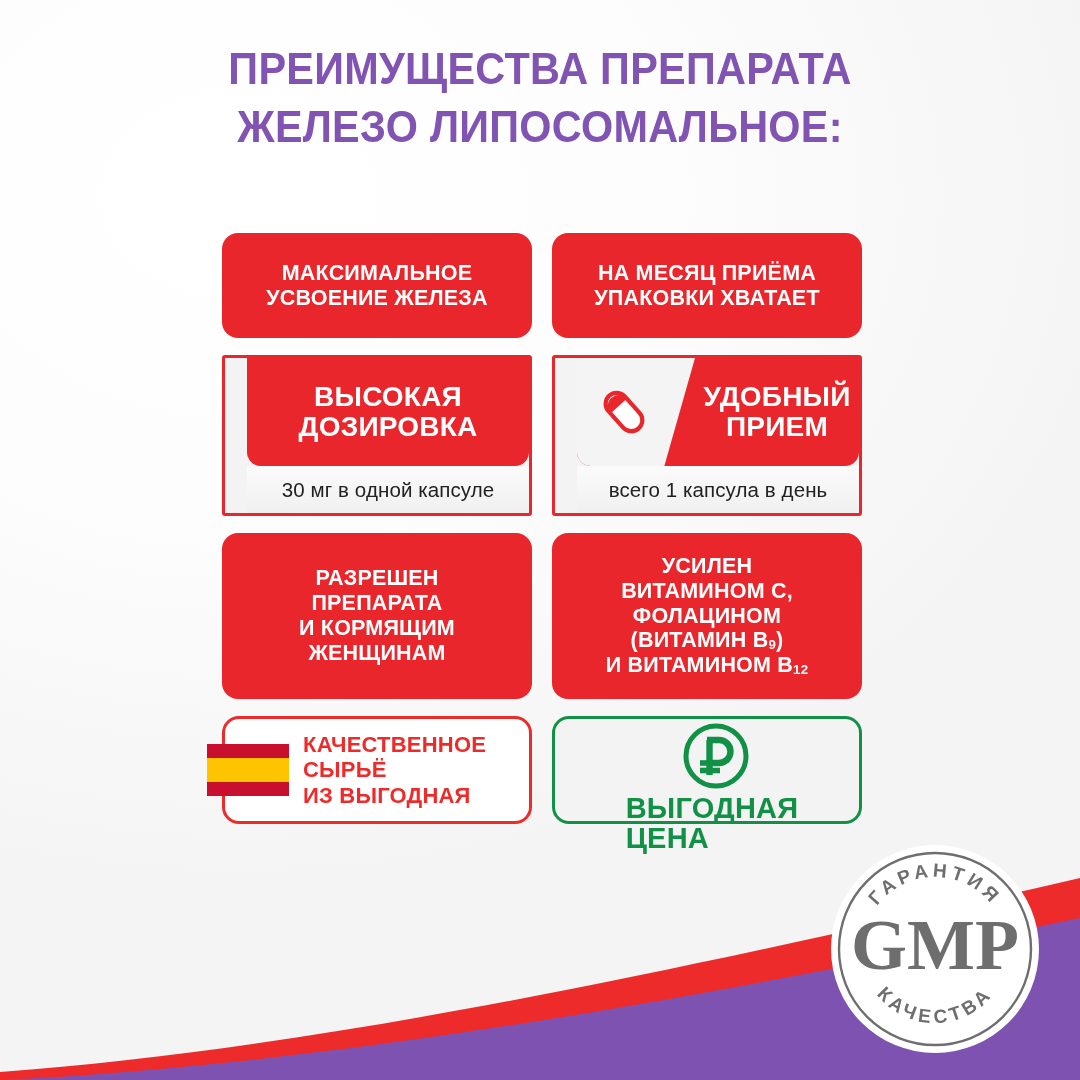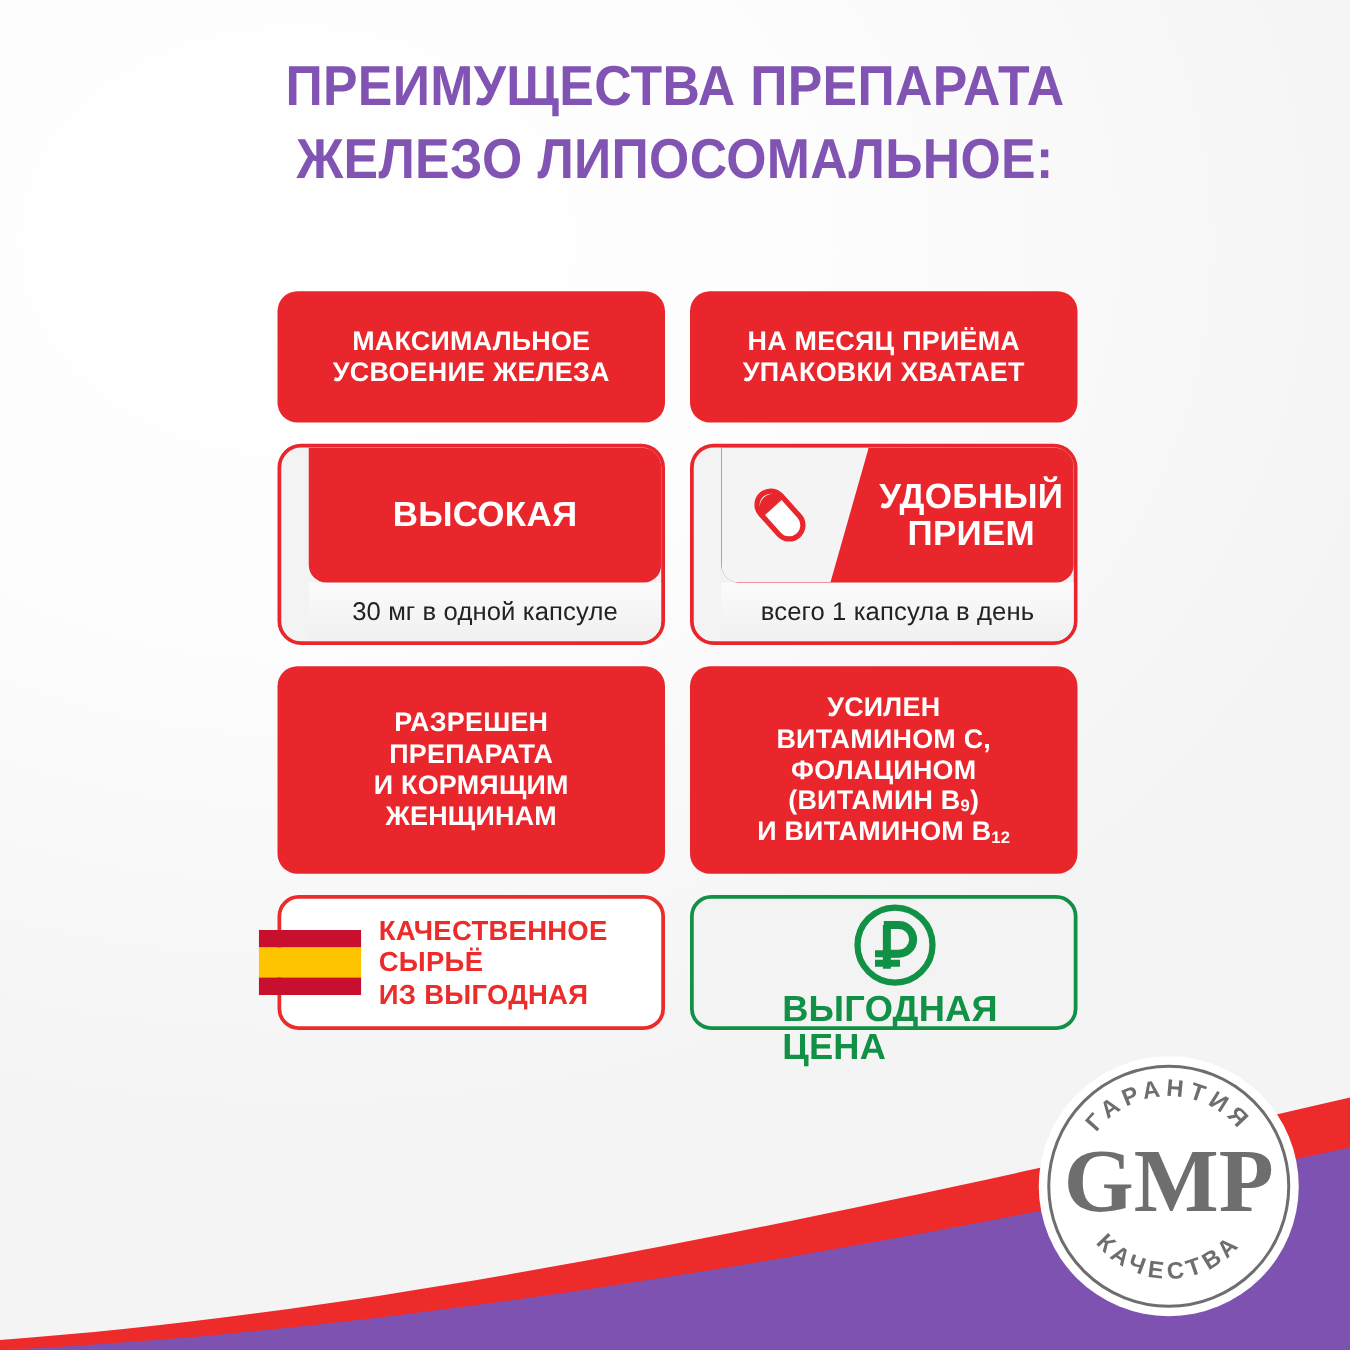--- a/index.html
+++ b/index.html
@@ -52,21 +52,21 @@
 
   
   .h1{height:105px;}
   
   .h3{height:166px;}
 
   
   .stack{
     box-sizing:border-box;
     border:3px solid #e9262c;
-    border-radius:19px;
+    border-radius:3px;
     background:#f3f3f3;
     overflow:hidden;
     height:161px;
     display:flex;flex-direction:column;
     position:relative;
     padding-left:22px;
   }
   .stack-head{
     flex:0 0 108px;
     background:#e9262c;
@@ -168,20 +168,21 @@
         </div>
       </div>
     </div>
 
     <div class="row">
       <div class="col">
         <div class="stack">
           <div class="stack-head">
             <div class="headline">
               <div>ВЫСОКАЯ</div>
+              <div>ДОЗИРОВКА</div>
             </div>
           </div>
           <div class="stack-foot">30 мг в одной капсуле</div>
         </div>
       </div>
       <div class="col">
         <div class="stack">
           <div class="stack-head">
             <div class="slant-panel"></div>
             <div class="capsule-wrap">

